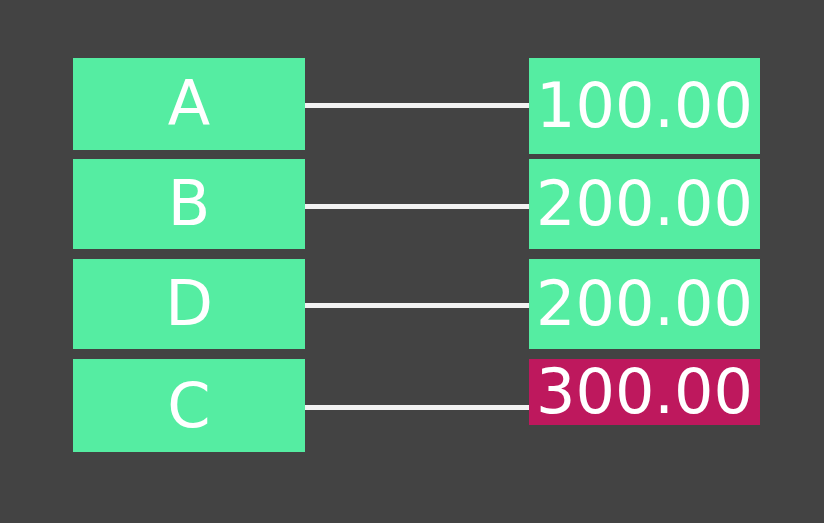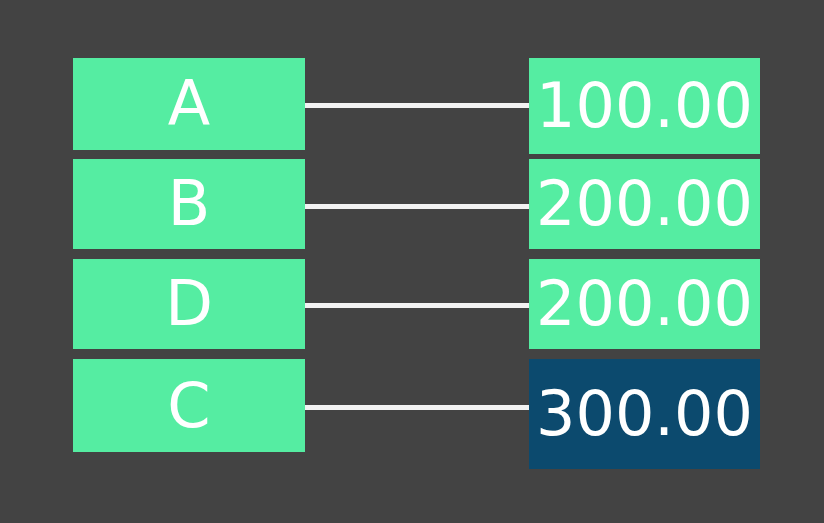--- a/index.html
+++ b/index.html
@@ -67,17 +67,17 @@
 
   <div class="node" style="left: 529px; top: 58px; width: 231px; height: 96px; background: rgb(85, 237, 162);">
     <span class="node-label" style="color: rgb(255, 255, 255);">100.00</span>
   </div>
   <div class="node" style="left: 529px; top: 159px; width: 231px; height: 90px; background: rgb(85, 237, 162);">
     <span class="node-label" style="color: rgb(255, 255, 255);">200.00</span>
   </div>
   <div class="node" style="left: 529px; top: 259px; width: 231px; height: 90px; background: rgb(85, 237, 162);">
     <span class="node-label" style="color: rgb(255, 255, 255);">200.00</span>
   </div>
-  <div class="node" style="left: 529px; top: 359px; width: 231px; height: 110px; background: #0c4a6e;">
+  <div class="node" style="left: 529px; top: 359px; width: 231px; height: 66px; background: #be185d;">
     <span class="node-label" style="color: rgb(255, 255, 255);">300.00</span>
   </div>
 
 </div>
 
 </body></html>

